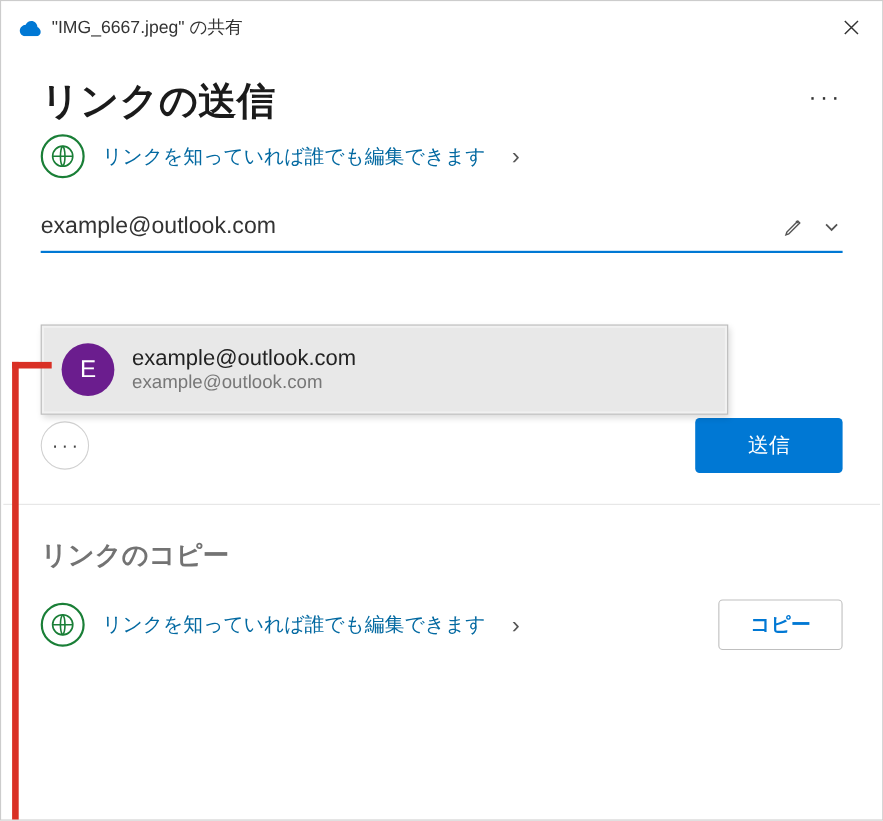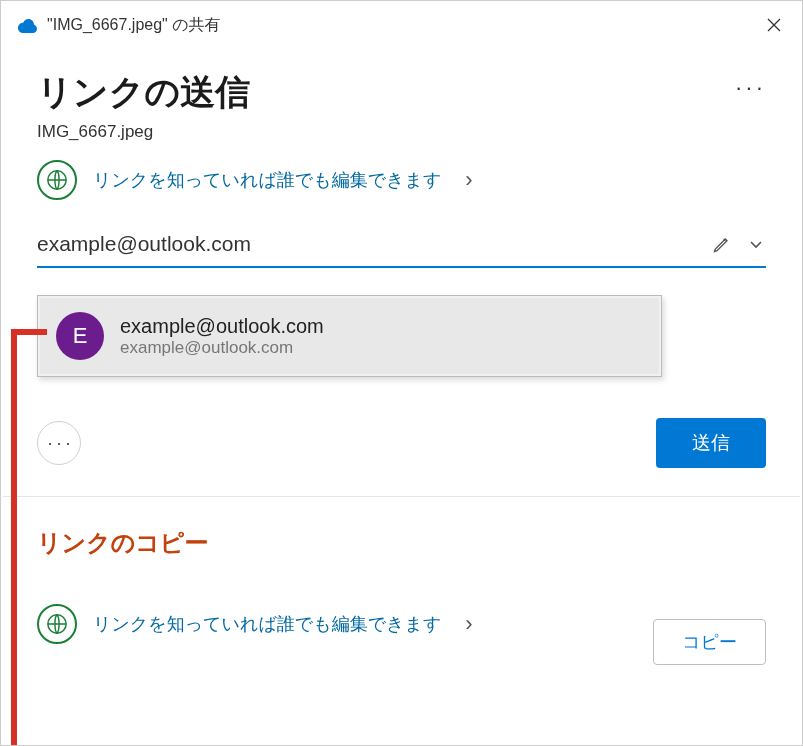--- a/index.html
+++ b/index.html
@@ -173,54 +173,53 @@
       color: #444;
       cursor: pointer;
       padding-left:3px;
     }
     .send-btn {
       background: #0078d4;
       color: #fff;
       border: none;
       border-radius: 4px;
       font-size: 19px;
-      padding: 12px 36px;
+      padding: 12px 48px;
       cursor: pointer;
       font-weight: 500;
       text-align: right;
     }
     .divider {
       border-top: 1px solid #e5e5e5;
       margin: 0 2px;
     }
     .copy-section {
       padding: 30px 36px 0 36px;
     }
     .copy-title {
       font-size: 24px;
       font-weight: 700;
-      color: #c2410c;
+      color: #737373;
       margin-bottom: 24px;
     }
     .copy-row {
       display: flex;
       align-items: center;
       gap: 16px;
     }
     .copy-btn {
       margin-left: auto;
       border: 1px solid #bfbfbf;
       background: #fff;
       color: #0078d4;
       border-radius: 4px;
       font-size: 18px;
       padding: 10px 28px;
       cursor: pointer;
-      font-weight: 400;
-      margin-top: 36px;
+      font-weight: 700;
     }
     .annotation-line {
       position: absolute;
       left: 10px;
       top: 328px;
       width: 36px;
       height: 420px;
       pointer-events: none;
     }
     .annotation-line .h {
@@ -254,21 +253,20 @@
     <svg width="14" height="14" viewBox="0 0 14 14">
         <path stroke="#333" stroke-width="1.3" fill="none" d="M1 1 L13 13 M13 1 L1 13"></path>
       </svg>
   </span>
 </div>
 
 <div class="content">
   <div class="header-row">
     <div>
       <div class="page-title">リンクの送信</div>
-      <div class="filename">IMG_6667.jpeg</div>
     </div>
     <div class="more-dots">···</div>
   </div>
 
   <div class="perm-row">
     <span class="globe-circle">
       <svg width="22" height="22" viewBox="0 0 24 24">
           <circle cx="12" cy="12" r="10" fill="none" stroke="#1a7f37" stroke-width="1.6"></circle>
           <path fill="none" stroke="#1a7f37" stroke-width="1.6" d="M2 12h20M12 2c3 3 3 17 0 20M12 2c-3 3-3 17 0 20"></path>
         </svg>

